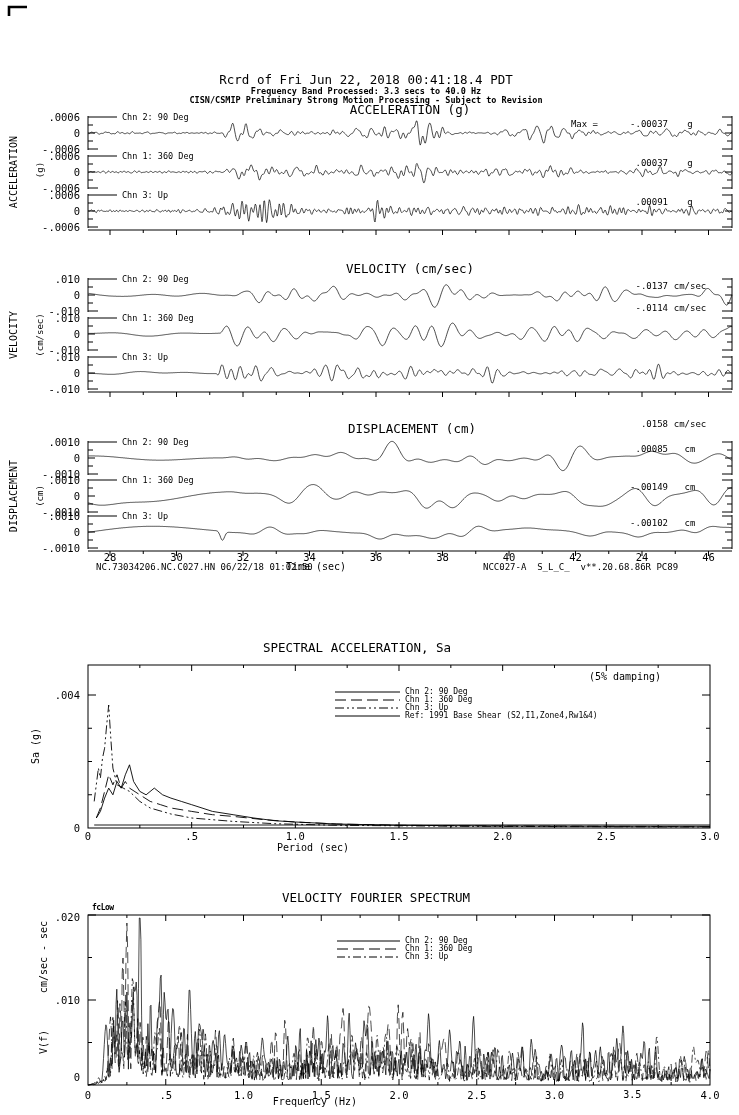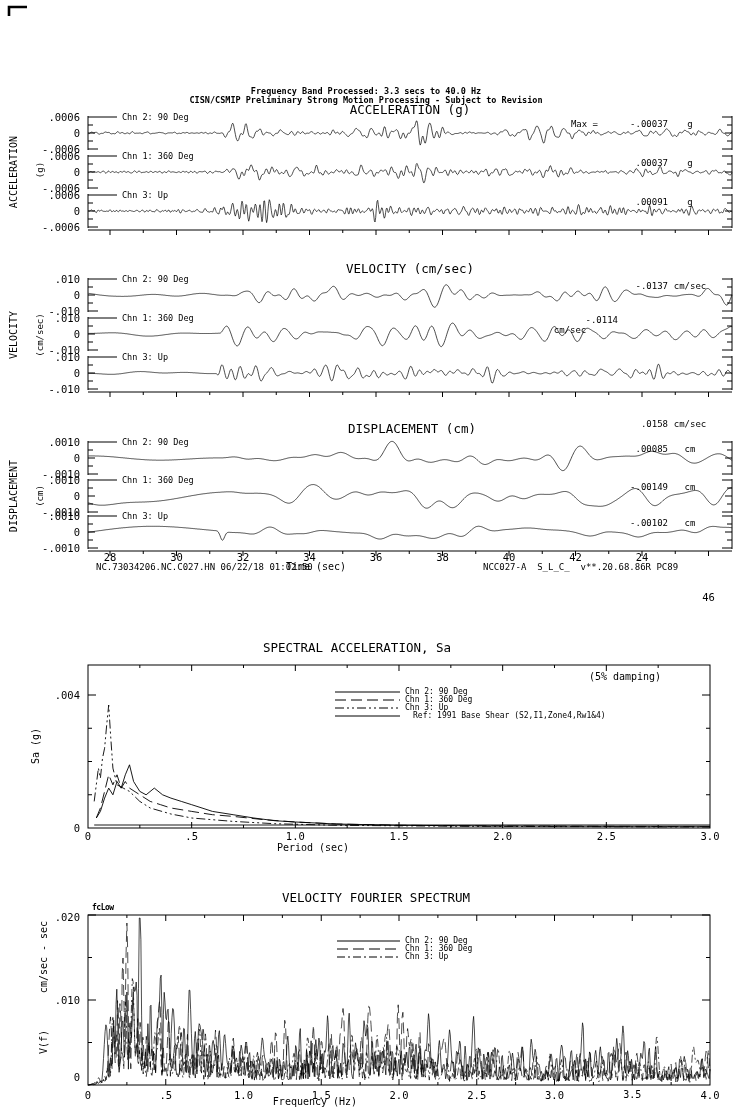--- a/index.html
+++ b/index.html
@@ -293,20 +293,21 @@
         <line x1="671.125" y1="915" x2="671.125" y2="918" stroke="#000" stroke-width="1"></line>
         <path d="M88 1085L91.1 1084.5L91.9 1084.1L92.7 1083.8L93.4 1083.9L94.2 1084.7L95.0 1083.6L95.8 1082.7L96.6 1081.9L97.3 1082.3L98.1 1083.2L98.9 1083.2L99.7 1082.0L100.4 1080.9L101.2 1082.2L102.0 1079.4L102.8 1070.2L103.5 1058.5L104.3 1044.3L105.1 1031.6L105.9 1024.8L106.7 1027.8L107.4 1040.3L108.2 1058.5L109.0 1077.3L109.8 1064.9L110.5 1057.6L111.3 1065.8L112.1 1062.2L112.9 1031.7L113.7 1020.2L114.4 1044.6L115.2 1054.2L116.0 1004.5L116.8 989.2L117.5 1012.7L118.3 1050.7L119.1 1072.3L119.9 1064.6L120.7 1058.5L121.4 1041.1L122.2 1021.9L123.0 1020.9L123.8 1040.5L124.5 1057.0L125.3 1045.4L126.1 1011.8L126.9 992.0L127.7 1017.8L128.4 1069.2L129.2 1028.7L130.0 1022.8L130.8 1036.0L131.5 1037.4L132.3 1017.3L133.1 994.0L133.9 986.8L134.7 991.5L135.4 990.1L136.2 982.0L137.0 995.2L137.8 1057.2L138.5 988.3L139.3 918.0L140.1 918.0L140.9 939.8L141.6 1015.1L142.4 1065.4L143.2 1066.9L144.0 1066.3L144.8 1058.8L145.5 1051.9L146.3 1066.0L147.1 1047.0L147.9 1023.7L148.6 1042.0L149.4 1052.3L150.2 1006.2L151.0 1005.2L151.8 1045.7L152.5 1060.6L153.3 1051.2L154.1 1070.0L154.9 1064.1L155.6 1073.0L156.4 1043.6L157.2 1022.1L158.0 1018.3L158.8 1017.4L159.5 1001.8L160.3 978.2L161.1 975.1L161.9 1012.6L162.6 1072.1L163.4 1014.4L164.2 992.3L165.0 1002.2L165.8 1018.0L166.5 1019.7L167.3 1010.7L168.1 1009.2L168.9 1027.2L169.6 1059.9L170.4 1058.8L171.2 1033.6L172.0 1017.2L172.7 1008.5L173.5 1010.0L174.3 1024.0L175.1 1046.6L175.9 1067.8L176.6 1074.7L177.4 1073.7L178.2 1076.9L179.0 1073.8L179.7 1070.8L180.5 1068.3L181.3 1071.2L182.1 1069.5L182.9 1046.7L183.6 1028.4L184.4 1028.9L185.2 1048.7L186.0 1070.4L186.7 1072.6L187.5 1049.0L188.3 1013.8L189.1 990.1L189.9 990.4L190.6 1009.3L191.4 1033.3L192.2 1054.4L193.0 1074.5L193.7 1059.0L194.5 1038.7L195.3 1031.5L196.1 1044.9L196.9 1074.0L197.6 1051.3L198.4 1030.7L199.2 1023.7L200.0 1025.4L200.7 1029.8L201.5 1034.5L202.3 1040.4L203.1 1048.1L203.8 1057.2L204.6 1067.7L205.4 1076.8L206.2 1063.7L207.0 1054.4L207.7 1054.6L208.5 1064.4L209.3 1076.5L210.1 1076.7L210.8 1071.5L211.6 1055.4L212.4 1043.0L213.2 1040.4L214.0 1045.2L214.7 1050.9L215.5 1055.4L216.3 1063.4L217.1 1077.2L217.8 1053.7L218.6 1034.5L219.4 1030.7L220.2 1043.3L221.0 1061.4L221.7 1070.5L222.5 1064.4L223.3 1048.8L224.1 1036.1L224.8 1034.7L225.6 1043.5L226.4 1054.9L227.2 1062.4L228.0 1065.2L228.7 1067.1L229.5 1070.7L230.3 1073.8L231.1 1071.8L231.8 1063.0L232.6 1051.7L233.4 1046.2L234.2 1050.7L234.9 1061.6L235.7 1069.9L236.5 1069.7L237.3 1064.2L238.1 1062.9L238.8 1072.8L239.6 1067.6L240.4 1051.2L241.2 1045.1L241.9 1048.8L242.7 1055.5L243.5 1060.3L244.3 1065.5L245.1 1075.5L245.8 1070.1L246.6 1062.5L247.4 1069.2L248.2 1071.6L248.9 1055.0L249.7 1052.6L250.5 1063.8L251.3 1076.3L252.1 1078.4L252.8 1070.6L253.6 1063.8L254.4 1066.0L255.2 1074.0L255.9 1077.5L256.7 1071.2L257.5 1060.9L258.3 1056.2L259.0 1059.1L259.8 1061.9L260.6 1057.0L261.4 1045.8L262.2 1037.9L262.9 1040.2L263.7 1049.4L264.5 1057.1L265.3 1060.1L266.0 1063.9L266.8 1074.2L267.6 1071.5L268.4 1062.2L269.2 1063.9L269.9 1071.4L270.7 1074.6L271.5 1070.9L272.3 1068.9L273.0 1077.4L273.8 1067.3L274.6 1058.5L275.4 1067.1L276.2 1073.4L276.9 1060.5L277.7 1067.1L278.5 1073.6L279.3 1059.2L280.0 1061.0L280.8 1072.1L281.6 1077.4L282.4 1071.0L283.2 1062.0L283.9 1061.4L284.7 1068.1L285.5 1070.0L286.3 1059.1L287.0 1042.7L287.8 1036.1L288.6 1045.8L289.4 1063.3L290.1 1075.5L290.9 1079.4L291.7 1077.3L292.5 1070.3L293.3 1066.4L294.0 1076.1L294.8 1062.1L295.6 1045.6L296.4 1048.2L297.1 1063.9L297.9 1071.1L298.7 1057.0L299.5 1034.0L300.3 1028.6L301.0 1051.3L301.8 1075.6L302.6 1063.1L303.4 1078.4L304.1 1059.9L304.9 1061.4L305.7 1072.5L306.5 1050.0L307.3 1054.2L308.0 1079.0L308.8 1064.0L309.6 1076.8L310.4 1053.6L311.1 1040.8L311.9 1057.9L312.7 1072.4L313.5 1063.1L314.3 1076.5L315.0 1049.7L315.8 1039.6L316.6 1048.3L317.4 1056.3L318.1 1049.7L318.9 1038.1L319.7 1042.9L320.5 1069.6L321.2 1059.7L322.0 1053.9L322.8 1073.4L323.6 1060.6L324.4 1050.7L325.1 1052.3L325.9 1048.0L326.7 1030.8L327.5 1015.7L328.2 1022.6L329.0 1051.4L329.8 1078.9L330.6 1073.7L331.4 1067.5L332.1 1048.7L332.9 1045.5L333.7 1054.5L334.5 1059.9L335.2 1054.9L336.0 1050.2L336.8 1058.9L337.6 1078.3L338.4 1067.4L339.1 1072.8L339.9 1069.8L340.7 1063.1L341.5 1076.7L342.2 1058.2L343.0 1043.4L343.8 1045.4L344.6 1055.3L345.4 1062.3L346.1 1068.0L346.9 1074.9L347.7 1046.8L348.5 1019.9L349.2 1013.2L350.0 1030.6L350.8 1056.7L351.6 1073.3L352.3 1076.8L353.1 1078.9L353.9 1067.9L354.7 1051.6L355.5 1042.8L356.2 1046.9L357.0 1056.2L357.8 1060.8L358.6 1062.2L359.3 1070.5L360.1 1067.9L360.9 1053.3L361.7 1059.7L362.5 1067.2L363.2 1034.8L364.0 1020.7L364.8 1026.9L365.6 1036.1L366.3 1033.5L367.1 1024.6L367.9 1027.8L368.7 1050.3L369.5 1075.3L370.2 1074.4L371.0 1061.6L371.8 1041.2L372.6 1043.1L373.3 1069.1L374.1 1057.7L374.9 1051.7L375.7 1069.0L376.5 1063.0L377.2 1054.8L378.0 1063.2L378.8 1076.4L379.6 1065.7L380.3 1060.0L381.1 1055.8L381.9 1052.1L382.7 1051.1L383.4 1053.6L384.2 1058.7L385.0 1066.2L385.8 1074.9L386.6 1056.9L387.3 1041.8L388.1 1041.1L388.9 1056.8L389.7 1075.4L390.4 1074.5L391.2 1066.4L392.0 1051.4L392.8 1053.7L393.6 1074.4L394.3 1059.5L395.1 1057.3L395.9 1071.7L396.7 1071.1L397.4 1076.1L398.2 1063.8L399.0 1059.3L399.8 1074.3L400.6 1058.8L401.3 1050.6L402.1 1062.2L402.9 1074.3L403.7 1063.7L404.4 1062.7L405.2 1061.6L406.0 1055.2L406.8 1052.2L407.6 1064.0L408.3 1067.9L409.1 1048.0L409.9 1046.7L410.7 1059.6L411.4 1068.9L412.2 1064.5L413.0 1055.8L413.8 1060.9L414.5 1073.5L415.3 1049.7L416.1 1044.2L416.9 1057.8L417.7 1071.7L418.4 1068.8L419.2 1053.3L420.0 1045.7L420.8 1059.4L421.5 1073.8L422.3 1060.1L423.1 1069.5L423.9 1067.1L424.7 1051.6L425.4 1049.7L426.2 1051.0L427.0 1042.1L427.8 1024.6L428.5 1013.7L429.3 1021.1L430.1 1041.7L430.9 1059.0L431.7 1063.1L432.4 1059.1L433.2 1059.5L434.0 1069.8L434.8 1077.4L435.5 1071.4L436.3 1072.0L437.1 1070.1L437.9 1059.4L438.7 1045.6L439.4 1040.5L440.2 1049.1L441.0 1063.8L441.8 1072.4L442.5 1070.5L443.3 1064.8L444.1 1064.3L444.9 1070.5L445.6 1078.8L446.4 1075.0L447.2 1066.8L448.0 1053.5L448.8 1038.1L449.5 1029.8L450.3 1034.9L451.1 1049.1L451.9 1060.6L452.6 1063.2L453.4 1062.0L454.2 1067.6L455.0 1077.7L455.8 1060.1L456.5 1051.4L457.3 1052.4L458.1 1054.1L458.9 1048.8L459.6 1041.1L460.4 1043.5L461.2 1061.9L462.0 1076.0L462.8 1065.7L463.5 1078.0L464.3 1059.4L465.1 1046.1L465.9 1055.4L466.6 1078.8L467.4 1064.7L468.2 1064.8L469.0 1077.0L469.8 1072.2L470.5 1066.1L471.3 1058.2L472.1 1041.9L472.9 1023.0L473.6 1016.4L474.4 1030.0L475.2 1054.6L476.0 1071.3L476.7 1069.5L477.5 1056.6L478.3 1047.8L479.1 1050.2L479.9 1058.4L480.6 1064.6L481.4 1069.5L482.2 1079.4L483.0 1065.4L483.7 1054.0L484.5 1057.7L485.3 1074.2L486.1 1073.1L486.9 1077.1L487.6 1065.7L488.4 1052.2L489.2 1058.8L490.0 1079.1L490.7 1057.6L491.5 1052.1L492.3 1059.2L493.1 1063.8L493.9 1057.6L494.6 1047.6L495.4 1048.1L496.2 1062.8L497.0 1080.0L497.7 1076.7L498.5 1076.2L499.3 1067.1L500.1 1071.4L500.9 1073.3L501.6 1057.4L502.4 1055.5L503.2 1066.7L504.0 1079.7L504.7 1076.8L505.5 1079.1L506.3 1078.7L507.1 1075.8L507.8 1072.2L508.6 1067.0L509.4 1064.9L510.2 1072.0L511.0 1074.1L511.7 1058.6L512.5 1053.0L513.3 1058.7L514.1 1068.3L514.8 1075.0L515.6 1079.3L516.4 1076.0L517.2 1066.0L518.0 1058.9L518.7 1060.5L519.5 1067.9L520.3 1071.0L521.1 1063.7L521.8 1051.4L522.6 1046.9L523.4 1056.8L524.2 1075.2L525.0 1073.2L525.7 1069.7L526.5 1072.6L527.3 1074.6L528.1 1075.6L528.8 1080.4L529.6 1065.1L530.4 1047.5L531.2 1039.2L532.0 1044.5L532.7 1055.5L533.5 1060.3L534.3 1055.4L535.1 1049.3L535.8 1052.3L536.6 1065.2L537.4 1079.3L538.2 1076.7L538.9 1076.9L539.7 1077.5L540.5 1074.4L541.3 1071.3L542.1 1074.0L542.8 1080.5L543.6 1073.7L544.4 1075.2L545.2 1078.9L545.9 1070.7L546.7 1070.0L547.5 1077.0L548.3 1075.9L549.1 1066.6L549.8 1059.2L550.6 1054.3L551.4 1054.2L552.2 1061.1L552.9 1072.1L553.7 1079.8L554.5 1078.1L555.3 1068.3L556.1 1059.1L556.8 1058.4L557.6 1067.6L558.4 1081.4L559.2 1068.8L559.9 1058.4L560.7 1050.0L561.5 1045.0L562.3 1047.2L563.1 1057.9L563.8 1072.6L564.6 1079.1L565.4 1076.6L566.2 1080.3L566.9 1078.0L567.7 1077.7L568.5 1080.4L569.3 1072.2L570.0 1061.6L570.8 1052.2L571.6 1050.6L572.4 1061.8L573.2 1079.8L573.9 1062.4L574.7 1060.4L575.5 1073.7L576.3 1072.9L577.0 1069.8L577.8 1080.7L578.6 1067.1L579.4 1060.3L580.2 1058.8L580.9 1052.2L581.7 1036.4L582.5 1022.8L583.3 1027.6L584.0 1054.1L584.8 1075.4L585.6 1058.9L586.4 1063.8L587.2 1075.8L587.9 1076.9L588.7 1064.5L589.5 1052.2L590.3 1053.9L591.0 1069.1L591.8 1076.3L592.6 1069.3L593.4 1067.8L594.2 1063.3L594.9 1054.6L595.7 1050.4L596.5 1057.1L597.3 1069.2L598.0 1073.9L598.8 1065.2L599.6 1051.7L600.4 1046.8L601.1 1053.8L601.9 1062.7L602.7 1063.9L603.5 1059.8L604.3 1061.7L605.0 1074.3L605.8 1072.8L606.6 1073.6L607.4 1070.3L608.1 1053.4L608.9 1052.4L609.7 1066.9L610.5 1080.0L611.3 1078.1L612.0 1064.2L612.8 1054.6L613.6 1057.8L614.4 1065.6L615.1 1063.5L615.9 1049.6L616.7 1038.4L617.5 1045.1L618.3 1067.2L619.0 1071.4L619.8 1061.9L620.6 1059.5L621.4 1051.8L622.1 1036.4L622.9 1025.9L623.7 1033.3L624.5 1055.0L625.3 1073.0L626.0 1073.1L626.8 1060.0L627.6 1050.7L628.4 1055.5L629.1 1067.3L629.9 1071.9L630.7 1065.6L631.5 1059.3L632.2 1064.5L633.0 1078.6L633.8 1074.0L634.6 1080.0L635.4 1068.1L636.1 1063.5L636.9 1073.7L637.7 1073.7L638.5 1071.8L639.2 1076.4L640.0 1059.7L640.8 1053.2L641.6 1056.7L642.4 1058.5L643.1 1051.2L643.9 1041.5L644.7 1043.3L645.5 1060.1L646.2 1078.8L647.0 1079.7L647.8 1068.7L648.6 1051.4L649.4 1048.2L650.1 1061.9L650.9 1079.6L651.7 1075.0L652.5 1077.7L653.2 1079.0L654.0 1069.9L654.8 1054.5L655.6 1046.5L656.4 1054.2L657.1 1071.7L657.9 1076.9L658.7 1074.4L659.5 1079.7L660.2 1079.4L661.0 1080.8L661.8 1076.0L662.6 1075.3L663.3 1080.0L664.1 1076.6L664.9 1073.6L665.7 1074.6L666.5 1077.1L667.2 1079.6L668.0 1080.3L668.8 1076.7L669.6 1074.5L670.3 1076.4L671.1 1080.8L671.9 1074.7L672.7 1072.3L673.5 1073.0L674.2 1073.1L675.0 1070.4L675.8 1067.4L676.6 1069.6L677.3 1078.8L678.1 1073.3L678.9 1068.8L679.7 1074.2L680.5 1077.5L681.2 1068.7L682.0 1067.7L682.8 1072.6L683.6 1077.7L684.3 1079.4L685.1 1079.1L685.9 1080.4L686.7 1079.0L687.5 1075.8L688.2 1076.6L689.0 1081.3L689.8 1076.4L690.6 1074.2L691.3 1075.3L692.1 1077.5L692.9 1078.5L693.7 1077.7L694.4 1076.1L695.2 1074.3L696.0 1072.7L696.8 1071.8L697.6 1072.5L698.3 1074.8L699.1 1076.5L699.9 1074.3L700.7 1067.6L701.4 1060.4L702.2 1058.6L703.0 1065.4L703.8 1077.7L704.6 1073.8L705.3 1069.1L706.1 1070.1L706.9 1072.6L707.7 1074.4L708.4 1077.1L709.2 1078.7L710.0 1069.1" fill="none" stroke="#000" stroke-width="0.7"></path>
         <path d="M88 1085L91.1 1084.5L91.9 1084.0L92.7 1084.1L93.4 1084.7L94.2 1084.2L95.0 1084.4L95.8 1084.3L96.6 1083.0L97.3 1082.8L98.1 1084.0L98.9 1082.6L99.7 1082.6L100.4 1083.4L101.2 1082.8L102.0 1081.9L102.8 1080.2L103.5 1080.1L104.3 1080.9L105.1 1081.1L105.9 1079.8L106.7 1076.2L107.4 1068.3L108.2 1055.8L109.0 1040.0L109.8 1024.1L110.5 1016.9L111.3 1030.8L112.1 1069.0L112.9 1040.8L113.7 1026.2L114.4 1050.0L115.2 1062.9L116.0 1059.5L116.8 1045.3L117.5 1000.6L118.3 1009.1L119.1 1066.0L119.9 1003.6L120.7 1014.1L121.4 1050.8L122.2 973.5L123.0 958.0L123.8 996.3L124.5 1027.4L125.3 1006.6L126.1 952.5L126.9 923.0L127.7 951.2L128.4 1022.5L129.2 1058.4L130.0 1041.7L130.8 1068.8L131.5 1031.9L132.3 1002.1L133.1 996.2L133.9 1012.5L134.7 1039.4L135.4 1057.9L136.2 1051.6L137.0 1028.8L137.8 1018.6L138.5 1043.3L139.3 1053.9L140.1 1022.4L140.9 1034.2L141.6 1070.4L142.4 1037.6L143.2 1037.4L144.0 1058.3L144.8 1068.3L145.5 1054.2L146.3 1036.3L147.1 1043.2L147.9 1073.1L148.6 1042.8L149.4 1041.7L150.2 1066.9L151.0 1056.9L151.8 1048.9L152.5 1053.8L153.3 1056.6L154.1 1053.4L154.9 1055.4L155.6 1071.6L156.4 1054.2L157.2 1032.4L158.0 1018.4L158.8 1008.2L159.5 1001.5L160.3 1008.1L161.1 1035.9L161.9 1075.4L162.6 1049.0L163.4 1047.9L164.2 1065.5L165.0 1071.5L165.8 1066.7L166.5 1062.0L167.3 1045.6L168.1 1024.1L168.9 1019.0L169.6 1041.5L170.4 1076.3L171.2 1058.7L172.0 1068.0L172.7 1063.9L173.5 1053.4L174.3 1063.7L175.1 1070.5L175.9 1054.2L176.6 1044.3L177.4 1037.3L178.2 1035.9L179.0 1049.6L179.7 1075.5L180.5 1044.4L181.3 1032.5L182.1 1043.6L182.9 1060.6L183.6 1065.4L184.4 1059.4L185.2 1060.9L186.0 1074.3L186.7 1045.9L187.5 1034.3L188.3 1050.2L189.1 1077.2L189.9 1059.0L190.6 1060.1L191.4 1068.8L192.2 1069.2L193.0 1059.8L193.7 1052.5L194.5 1058.9L195.3 1078.0L196.1 1057.5L196.9 1042.6L197.6 1038.2L198.4 1044.3L199.2 1057.7L200.0 1070.2L200.7 1071.3L201.5 1057.0L202.3 1036.6L203.1 1026.7L203.8 1034.6L204.6 1050.7L205.4 1058.8L206.2 1055.4L207.0 1054.7L207.7 1070.5L208.5 1060.0L209.3 1042.8L210.1 1051.0L210.8 1076.0L211.6 1063.1L212.4 1062.2L213.2 1068.2L214.0 1062.4L214.7 1043.3L215.5 1030.1L216.3 1041.1L217.1 1072.0L217.8 1059.4L218.6 1055.1L219.4 1069.3L220.2 1075.5L221.0 1074.4L221.7 1078.2L222.5 1077.7L223.3 1073.3L224.1 1066.5L224.8 1069.7L225.6 1077.9L226.4 1068.5L227.2 1067.3L228.0 1072.1L228.7 1076.7L229.5 1077.3L230.3 1073.4L231.1 1064.6L231.8 1051.9L232.6 1040.3L233.4 1038.1L234.2 1048.6L234.9 1064.2L235.7 1072.3L236.5 1069.3L237.3 1065.4L238.1 1073.4L238.8 1066.7L239.6 1051.5L240.4 1055.2L241.2 1075.8L241.9 1063.5L242.7 1056.6L243.5 1059.8L244.3 1059.7L245.1 1050.1L245.8 1039.9L246.6 1042.0L247.4 1058.0L248.2 1075.8L248.9 1077.6L249.7 1076.8L250.5 1067.3L251.3 1061.7L252.1 1061.3L252.8 1064.1L253.6 1070.3L254.4 1080.1L255.2 1071.0L255.9 1070.5L256.7 1080.1L257.5 1070.1L258.3 1071.6L259.0 1074.8L259.8 1061.9L260.6 1065.4L261.4 1076.0L262.2 1057.4L262.9 1055.4L263.7 1069.1L264.5 1078.4L265.3 1078.0L266.0 1073.1L266.8 1065.9L267.6 1068.9L268.4 1076.1L269.2 1076.0L269.9 1064.3L270.7 1048.5L271.5 1039.8L272.3 1044.9L273.0 1062.9L273.8 1073.0L274.6 1048.2L275.4 1032.8L276.2 1034.1L276.9 1050.2L277.7 1069.5L278.5 1078.6L279.3 1074.9L280.0 1068.6L280.8 1071.0L281.6 1080.3L282.4 1078.6L283.2 1066.7L283.9 1039.4L284.7 1020.3L285.5 1023.6L286.3 1045.1L287.0 1067.6L287.8 1078.6L288.6 1080.0L289.4 1079.1L290.1 1072.8L290.9 1066.9L291.7 1068.6L292.5 1078.6L293.3 1069.7L294.0 1062.0L294.8 1061.5L295.6 1068.0L296.4 1079.6L297.1 1068.4L297.9 1062.4L298.7 1067.5L299.5 1079.6L300.3 1073.2L301.0 1078.2L301.8 1070.2L302.6 1066.9L303.4 1078.5L304.1 1065.6L304.9 1063.9L305.7 1078.4L306.5 1057.8L307.3 1055.4L308.0 1075.3L308.8 1059.9L309.6 1051.2L310.4 1058.9L311.1 1065.2L311.9 1054.9L312.7 1034.3L313.5 1025.3L314.3 1042.3L315.0 1076.9L315.8 1053.5L316.6 1047.1L317.4 1059.9L318.1 1075.3L318.9 1078.9L319.7 1068.6L320.5 1052.6L321.2 1041.4L322.0 1042.2L322.8 1054.6L323.6 1072.4L324.4 1072.6L325.1 1067.8L325.9 1069.6L326.7 1071.0L327.5 1069.2L328.2 1070.6L329.0 1076.0L329.8 1053.1L330.6 1034.2L331.4 1034.1L332.1 1053.5L332.9 1077.9L333.7 1066.9L334.5 1062.6L335.2 1058.9L336.0 1050.2L336.8 1043.8L337.6 1052.0L338.4 1076.9L339.1 1054.1L339.9 1036.3L340.7 1030.8L341.5 1026.9L342.2 1017.0L343.0 1008.5L343.8 1015.7L344.6 1041.8L345.4 1071.8L346.1 1073.6L346.9 1077.9L347.7 1062.2L348.5 1057.4L349.2 1069.8L350.0 1069.0L350.8 1054.1L351.6 1050.3L352.3 1054.1L353.1 1059.1L353.9 1061.6L354.7 1060.4L355.5 1056.1L356.2 1051.1L357.0 1050.1L357.8 1055.5L358.6 1062.9L359.3 1063.7L360.1 1054.0L360.9 1040.8L361.7 1036.7L362.5 1047.0L363.2 1063.7L364.0 1074.6L364.8 1076.7L365.6 1078.2L366.3 1064.4L367.1 1040.4L367.9 1017.5L368.7 1006.3L369.5 1007.1L370.2 1014.2L371.0 1024.3L371.8 1038.4L372.6 1055.2L373.3 1067.1L374.1 1067.7L374.9 1060.6L375.7 1058.6L376.5 1069.4L377.2 1071.6L378.0 1067.4L378.8 1075.1L379.6 1054.7L380.3 1048.7L381.1 1065.2L381.9 1064.4L382.7 1046.9L383.4 1047.8L384.2 1058.8L385.0 1065.1L385.8 1059.3L386.6 1045.2L387.3 1031.4L388.1 1024.2L388.9 1026.6L389.7 1038.4L390.4 1055.6L391.2 1070.7L392.0 1077.6L392.8 1077.4L393.6 1074.6L394.3 1066.0L395.1 1060.6L395.9 1072.7L396.7 1050.9L397.4 1016.7L398.2 1004.8L399.0 1022.1L399.8 1049.3L400.6 1058.1L401.3 1040.9L402.1 1017.2L402.9 1012.3L403.7 1031.8L404.4 1057.4L405.2 1066.6L406.0 1054.7L406.8 1036.3L407.6 1028.6L408.3 1034.7L409.1 1044.1L409.9 1045.9L410.7 1040.5L411.4 1038.1L412.2 1048.1L413.0 1069.9L413.8 1065.2L414.5 1054.9L415.3 1062.2L416.1 1078.2L416.9 1066.6L417.7 1074.4L418.4 1059.0L419.2 1035.2L420.0 1032.3L420.8 1052.9L421.5 1078.7L422.3 1067.5L423.1 1077.1L423.9 1066.7L424.7 1066.1L425.4 1077.2L426.2 1063.8L427.0 1070.2L427.8 1064.5L428.5 1043.7L429.3 1045.5L430.1 1068.3L430.9 1066.3L431.7 1057.7L432.4 1064.4L433.2 1072.7L434.0 1072.1L434.8 1065.0L435.5 1061.9L436.3 1069.4L437.1 1076.0L437.9 1062.3L438.7 1054.6L439.4 1052.3L440.2 1052.0L441.0 1051.3L441.8 1049.1L442.5 1045.3L443.3 1040.8L444.1 1038.1L444.9 1040.1L445.6 1047.8L446.4 1059.0L447.2 1070.4L448.0 1078.8L448.8 1079.3L449.5 1080.3L450.3 1073.2L451.1 1064.2L451.9 1058.5L452.6 1060.0L453.4 1068.3L454.2 1078.4L455.0 1076.1L455.8 1070.9L456.5 1064.7L457.3 1056.4L458.1 1050.3L458.9 1052.1L459.6 1062.1L460.4 1073.6L461.2 1079.2L462.0 1078.0L462.8 1076.0L463.5 1079.1L464.3 1076.0L465.1 1071.5L465.9 1074.1L466.6 1080.3L467.4 1080.1L468.2 1074.7L469.0 1062.6L469.8 1054.0L470.5 1054.3L471.3 1062.7L472.1 1074.8L472.9 1075.0L473.6 1065.0L474.4 1058.7L475.2 1058.3L476.0 1065.0L476.7 1077.1L477.5 1070.6L478.3 1058.9L479.1 1051.2L479.9 1048.9L480.6 1052.8L481.4 1062.1L482.2 1073.6L483.0 1078.9L483.7 1073.4L484.5 1069.5L485.3 1064.5L486.1 1058.8L486.9 1056.9L487.6 1062.5L488.4 1074.2L489.2 1076.1L490.0 1069.6L490.7 1069.5L491.5 1073.2L492.3 1077.9L493.1 1079.6L493.9 1074.7L494.6 1071.5L495.4 1072.3L496.2 1077.1L497.0 1079.8L497.7 1077.6L498.5 1080.1L499.3 1078.1L500.1 1075.8L500.9 1077.6L501.6 1079.8L502.4 1073.3L503.2 1067.6L504.0 1064.5L504.7 1065.1L505.5 1069.0L506.3 1074.0L507.1 1078.1L507.8 1081.1L508.6 1078.2L509.4 1073.7L510.2 1071.2L511.0 1074.1L511.7 1080.6L512.5 1072.8L513.3 1071.9L514.1 1077.9L514.8 1079.3L515.6 1080.9L516.4 1069.3L517.2 1056.8L518.0 1052.2L518.7 1056.7L519.5 1062.6L520.3 1061.9L521.1 1053.9L521.8 1046.3L522.6 1047.1L523.4 1058.0L524.2 1073.0L525.0 1079.1L525.7 1075.5L526.5 1077.6L527.3 1080.1L528.1 1079.3L528.8 1074.9L529.6 1069.7L530.4 1067.6L531.2 1070.3L532.0 1076.0L532.7 1080.1L533.5 1079.4L534.3 1074.5L535.1 1069.1L535.8 1066.1L536.6 1065.5L537.4 1065.2L538.2 1064.1L538.9 1064.0L539.7 1067.5L540.5 1074.7L541.3 1081.2L542.1 1076.2L542.8 1075.7L543.6 1078.9L544.4 1079.1L545.2 1072.1L545.9 1066.6L546.7 1066.3L547.5 1073.1L548.3 1080.3L549.1 1073.6L549.8 1076.0L550.6 1078.0L551.4 1068.3L552.2 1064.8L552.9 1067.2L553.7 1069.7L554.5 1068.7L555.3 1066.3L556.1 1067.8L556.8 1074.8L557.6 1081.0L558.4 1078.2L559.2 1081.5L559.9 1075.1L560.7 1071.8L561.5 1072.2L562.3 1071.7L563.1 1066.8L563.8 1058.9L564.6 1054.3L565.4 1057.8L566.2 1068.2L566.9 1079.0L567.7 1079.9L568.5 1079.1L569.3 1069.5L570.0 1061.8L570.8 1060.8L571.6 1066.2L572.4 1073.0L573.2 1076.5L573.9 1077.5L574.7 1081.3L575.5 1071.0L576.3 1057.8L577.0 1052.9L577.8 1064.0L578.6 1076.3L579.4 1057.1L580.2 1053.6L580.9 1064.2L581.7 1075.7L582.5 1076.2L583.3 1066.8L584.0 1059.8L584.8 1065.4L585.6 1080.6L586.4 1069.8L587.2 1071.7L587.9 1076.3L588.7 1060.1L589.5 1051.9L590.3 1053.9L591.0 1062.0L591.8 1070.7L592.6 1076.7L593.4 1079.6L594.2 1080.0L594.9 1079.2L595.7 1078.7L596.5 1078.7L597.3 1077.6L598.0 1074.7L598.8 1072.2L599.6 1075.0L600.4 1077.0L601.1 1064.0L601.9 1056.2L602.7 1057.9L603.5 1066.0L604.3 1072.9L605.0 1075.0L605.8 1075.3L606.6 1078.2L607.4 1078.8L608.1 1078.1L608.9 1076.0L609.7 1063.7L610.5 1054.8L611.3 1053.4L612.0 1056.0L612.8 1056.2L613.6 1052.4L614.4 1049.4L615.1 1051.9L615.9 1058.8L616.7 1063.3L617.5 1060.6L618.3 1052.3L619.0 1044.7L619.8 1043.4L620.6 1049.9L621.4 1061.7L622.1 1073.8L622.9 1080.6L623.7 1078.1L624.5 1067.5L625.3 1055.9L626.0 1052.1L626.8 1058.7L627.6 1068.8L628.4 1073.1L629.1 1068.4L629.9 1061.7L630.7 1062.0L631.5 1071.1L632.2 1080.3L633.0 1074.8L633.8 1074.2L634.6 1072.1L635.4 1064.7L636.1 1055.8L636.9 1053.3L637.7 1059.9L638.5 1071.0L639.2 1079.8L640.0 1078.7L640.8 1077.5L641.6 1078.1L642.4 1080.6L643.1 1072.5L643.9 1065.0L644.7 1064.9L645.5 1073.8L646.2 1078.8L647.0 1076.6L647.8 1078.7L648.6 1068.9L649.4 1068.0L650.1 1078.2L650.9 1071.8L651.7 1065.5L652.5 1068.8L653.2 1075.5L654.0 1078.0L654.8 1074.2L655.6 1068.6L656.4 1067.3L657.1 1072.6L657.9 1081.5L658.7 1073.4L659.5 1071.0L660.2 1074.6L661.0 1080.1L661.8 1081.6L662.6 1076.5L663.3 1069.5L664.1 1068.7L664.9 1077.5L665.7 1074.4L666.5 1070.8L667.2 1080.0L668.0 1070.4L668.8 1066.7L669.6 1077.7L670.3 1070.2L671.1 1064.1L671.9 1072.4L672.7 1079.2L673.5 1077.1L674.2 1076.2L675.0 1064.0L675.8 1062.6L676.6 1072.2L677.3 1081.6L678.1 1080.0L678.9 1068.4L679.7 1057.2L680.5 1055.1L681.2 1061.1L682.0 1066.7L682.8 1065.6L683.6 1059.8L684.3 1056.4L685.1 1060.9L685.9 1072.8L686.7 1077.5L687.5 1069.2L688.2 1070.7L689.0 1080.7L689.8 1071.1L690.6 1065.4L691.3 1069.5L692.1 1078.6L692.9 1079.9L693.7 1080.9L694.4 1074.9L695.2 1074.8L696.0 1080.6L696.8 1071.7L697.6 1071.7L698.3 1081.0L699.1 1074.2L699.9 1077.1L700.7 1073.1L701.4 1060.8L702.2 1059.2L703.0 1066.2L703.8 1071.2L704.6 1067.1L705.3 1057.3L706.1 1051.3L706.9 1054.1L707.7 1062.1L708.4 1067.8L709.2 1067.8L710.0 1063.8" fill="none" stroke="#000" stroke-width="0.7" stroke-dasharray="11 5"></path>
         <path d="M88 1085L91.1 1084.3L91.9 1084.4L92.7 1084.3L93.4 1083.7L94.2 1082.9L95.0 1082.4L95.8 1083.1L96.6 1084.1L97.3 1080.7L98.1 1078.0L98.9 1077.8L99.7 1079.7L100.4 1081.7L101.2 1082.3L102.0 1082.1L102.8 1083.3L103.5 1080.1L104.3 1076.3L105.1 1077.2L105.9 1079.9L106.7 1070.1L107.4 1067.9L108.2 1077.7L109.0 1068.3L109.8 1062.0L110.5 1076.2L111.3 1051.7L112.1 1025.0L112.9 1017.4L113.7 1027.5L114.4 1040.8L115.2 1044.3L116.0 1038.3L116.8 1034.8L117.5 1044.2L118.3 1064.2L119.1 1069.9L119.9 1060.7L120.7 1058.5L121.4 1055.4L122.2 1051.0L123.0 1056.6L123.8 1069.0L124.5 1030.0L125.3 1001.9L126.1 1007.2L126.9 1045.1L127.7 1060.4L128.4 1038.8L129.2 1042.1L130.0 1048.2L130.8 1034.9L131.5 1003.7L132.3 978.6L133.1 981.5L133.9 1010.3L134.7 1041.4L135.4 1053.4L136.2 1047.9L137.0 1045.2L137.8 1060.6L138.5 1065.1L139.3 1049.8L140.1 1059.7L140.9 1066.9L141.6 1048.6L142.4 1053.2L143.2 1074.0L144.0 1062.4L144.8 1062.2L145.5 1072.5L146.3 1076.5L147.1 1068.7L147.9 1053.6L148.6 1045.8L149.4 1051.0L150.2 1062.9L151.0 1072.0L151.8 1076.8L152.5 1071.4L153.3 1057.7L154.1 1041.4L154.9 1032.6L155.6 1036.4L156.4 1045.9L157.2 1049.2L158.0 1041.3L158.8 1030.1L159.5 1028.4L160.3 1042.0L161.1 1063.9L161.9 1074.8L162.6 1069.0L163.4 1070.9L164.2 1072.2L165.0 1069.5L165.8 1066.5L166.5 1069.5L167.3 1077.4L168.1 1066.2L168.9 1059.7L169.6 1059.5L170.4 1063.0L171.2 1067.6L172.0 1073.9L172.7 1073.1L173.5 1059.7L174.3 1047.8L175.1 1042.9L175.9 1045.2L176.6 1049.1L177.4 1047.4L178.2 1038.4L179.0 1027.9L179.7 1025.4L180.5 1035.7L181.3 1055.0L182.1 1073.1L182.9 1077.6L183.6 1075.7L184.4 1064.3L185.2 1055.4L186.0 1054.3L186.7 1059.6L187.5 1066.1L188.3 1070.6L189.1 1074.2L189.9 1078.1L190.6 1068.1L191.4 1058.0L192.2 1054.5L193.0 1061.3L193.7 1076.1L194.5 1066.7L195.3 1057.1L196.1 1058.4L196.9 1071.3L197.6 1066.5L198.4 1043.7L199.2 1029.2L200.0 1032.2L200.7 1054.6L201.5 1073.1L202.3 1051.2L203.1 1053.7L203.8 1079.3L204.6 1049.0L205.4 1033.9L206.2 1042.9L207.0 1064.8L207.7 1079.7L208.5 1076.7L209.3 1061.6L210.1 1051.0L210.8 1055.6L211.6 1071.7L212.4 1073.1L213.2 1067.3L214.0 1067.5L214.7 1064.4L215.5 1054.7L216.3 1045.3L217.1 1046.3L217.8 1060.0L218.6 1077.5L219.4 1073.7L220.2 1077.8L221.0 1071.4L221.7 1063.6L222.5 1064.3L223.3 1070.4L224.1 1075.9L224.8 1078.0L225.6 1078.0L226.4 1077.4L227.2 1075.1L228.0 1069.1L228.7 1061.2L229.5 1058.1L230.3 1066.1L231.1 1076.1L231.8 1056.1L232.6 1046.2L233.4 1051.9L234.2 1069.5L234.9 1072.2L235.7 1059.9L236.5 1057.9L237.3 1063.3L238.1 1070.9L238.8 1075.9L239.6 1075.4L240.4 1069.8L241.2 1062.2L241.9 1058.2L242.7 1062.4L243.5 1075.8L244.3 1067.3L245.1 1050.8L245.8 1042.0L246.6 1043.1L247.4 1052.7L248.2 1067.6L248.9 1078.0L249.7 1065.4L250.5 1061.2L251.3 1067.8L252.1 1079.3L252.8 1063.6L253.6 1055.6L254.4 1060.0L255.2 1074.7L255.9 1069.6L256.7 1056.3L257.5 1052.3L258.3 1057.8L259.0 1069.7L259.8 1079.8L260.6 1070.8L261.4 1068.9L262.2 1073.6L262.9 1080.3L263.7 1079.1L264.5 1079.3L265.3 1070.8L266.0 1063.7L266.8 1062.5L267.6 1067.1L268.4 1072.2L269.2 1072.9L269.9 1068.1L270.7 1061.7L271.5 1059.2L272.3 1063.3L273.0 1071.6L273.8 1079.1L274.6 1081.0L275.4 1077.6L276.2 1071.1L276.9 1067.1L277.7 1069.7L278.5 1078.7L279.3 1072.2L280.0 1064.9L280.8 1065.3L281.6 1072.1L282.4 1079.6L283.2 1079.6L283.9 1078.7L284.7 1073.0L285.5 1070.8L286.3 1075.4L287.0 1076.9L287.8 1067.6L288.6 1062.6L289.4 1062.9L290.1 1065.8L290.9 1067.9L291.7 1066.6L292.5 1061.8L293.3 1056.0L294.0 1053.3L294.8 1056.3L295.6 1063.7L296.4 1070.0L297.1 1069.1L297.9 1060.2L298.7 1050.1L299.5 1049.0L300.3 1061.5L301.0 1080.4L301.8 1065.8L302.6 1066.0L303.4 1078.3L304.1 1072.8L304.9 1074.9L305.7 1071.2L306.5 1050.6L307.3 1038.1L308.0 1038.2L308.8 1045.2L309.6 1050.9L310.4 1052.8L311.1 1054.5L311.9 1059.8L312.7 1066.6L313.5 1068.6L314.3 1062.7L315.0 1054.4L315.8 1053.2L316.6 1063.4L317.4 1078.7L318.1 1074.9L318.9 1080.8L319.7 1066.0L320.5 1055.2L321.2 1058.0L322.0 1072.9L322.8 1072.6L323.6 1065.4L324.4 1068.8L325.1 1077.8L325.9 1075.0L326.7 1067.8L327.5 1060.1L328.2 1051.0L329.0 1043.6L329.8 1043.3L330.6 1053.1L331.4 1069.6L332.1 1077.3L332.9 1071.5L333.7 1077.9L334.5 1070.3L335.2 1057.5L336.0 1053.4L336.8 1059.6L337.6 1070.5L338.4 1078.6L339.1 1079.3L339.9 1074.4L340.7 1070.5L341.5 1073.4L342.2 1079.2L343.0 1068.5L343.8 1062.6L344.6 1062.7L345.4 1065.3L346.1 1066.4L346.9 1064.9L347.7 1062.8L348.5 1061.5L349.2 1059.3L350.0 1053.2L350.8 1043.5L351.6 1035.3L352.3 1035.9L353.1 1048.5L353.9 1069.6L354.7 1070.3L355.5 1055.2L356.2 1048.6L357.0 1048.7L357.8 1053.9L358.6 1063.7L359.3 1077.5L360.1 1070.0L360.9 1063.0L361.7 1066.5L362.5 1078.1L363.2 1071.9L364.0 1070.5L364.8 1079.8L365.6 1063.7L366.3 1052.7L367.1 1053.9L367.9 1065.4L368.7 1078.2L369.5 1078.1L370.2 1075.7L371.0 1063.7L371.8 1056.3L372.6 1059.1L373.3 1068.4L374.1 1074.2L374.9 1068.8L375.7 1053.6L376.5 1038.9L377.2 1035.3L378.0 1045.0L378.8 1059.9L379.6 1069.1L380.3 1068.0L381.1 1062.4L381.9 1062.1L382.7 1072.8L383.4 1068.1L384.2 1049.5L385.0 1037.5L385.8 1033.9L386.6 1037.8L387.3 1048.8L388.1 1066.4L388.9 1073.1L389.7 1056.8L390.4 1051.5L391.2 1057.8L392.0 1069.8L392.8 1079.9L393.6 1074.8L394.3 1070.1L395.1 1062.3L395.9 1052.5L396.7 1046.2L397.4 1047.3L398.2 1053.2L399.0 1057.5L399.8 1057.4L400.6 1057.3L401.3 1064.5L402.1 1080.0L402.9 1064.3L403.7 1056.7L404.4 1060.6L405.2 1069.1L406.0 1072.9L406.8 1070.4L407.6 1068.4L408.3 1074.0L409.1 1076.4L409.9 1071.6L410.7 1079.9L411.4 1059.3L412.2 1042.6L413.0 1042.8L413.8 1058.9L414.5 1077.2L415.3 1077.4L416.1 1079.1L416.9 1073.9L417.7 1079.8L418.4 1065.7L419.2 1052.2L420.0 1054.2L420.8 1072.1L421.5 1069.0L422.3 1060.3L423.1 1068.5L423.9 1076.2L424.7 1062.2L425.4 1057.7L426.2 1060.1L427.0 1063.6L427.8 1066.3L428.5 1071.4L429.3 1080.1L430.1 1066.3L430.9 1057.7L431.7 1061.2L432.4 1076.1L433.2 1069.8L434.0 1062.3L434.8 1068.4L435.5 1080.0L436.3 1067.9L437.1 1065.1L437.9 1071.1L438.7 1079.5L439.4 1078.0L440.2 1076.8L441.0 1076.3L441.8 1073.8L442.5 1070.0L443.3 1067.9L444.1 1068.8L444.9 1070.8L445.6 1070.4L446.4 1066.5L447.2 1062.9L448.0 1064.3L448.8 1071.9L449.5 1081.4L450.3 1076.8L451.1 1079.1L451.9 1077.8L452.6 1073.3L453.4 1074.4L454.2 1079.2L455.0 1079.7L455.8 1078.5L456.5 1078.4L457.3 1076.2L458.1 1070.6L458.9 1063.9L459.6 1059.7L460.4 1059.8L461.2 1063.3L462.0 1068.5L462.8 1074.2L463.5 1079.3L464.3 1081.1L465.1 1079.9L465.9 1073.6L466.6 1066.6L467.4 1063.4L468.2 1065.4L469.0 1069.7L469.8 1071.9L470.5 1071.9L471.3 1074.3L472.1 1079.9L472.9 1068.4L473.6 1063.7L474.4 1073.4L475.2 1068.3L476.0 1050.3L476.7 1048.4L477.5 1063.8L478.3 1079.3L479.1 1070.8L479.9 1076.0L480.6 1077.1L481.4 1075.7L482.2 1078.4L483.0 1068.6L483.7 1067.3L484.5 1074.3L485.3 1079.7L486.1 1074.7L486.9 1061.6L487.6 1052.4L488.4 1057.2L489.2 1073.3L490.0 1075.7L490.7 1076.1L491.5 1072.4L492.3 1055.7L493.1 1049.7L493.9 1057.2L494.6 1069.3L495.4 1074.3L496.2 1067.9L497.0 1056.1L497.7 1048.5L498.5 1050.3L499.3 1059.6L500.1 1070.5L500.9 1079.3L501.6 1077.8L502.4 1072.7L503.2 1069.3L504.0 1069.5L504.7 1073.8L505.5 1079.3L506.3 1081.0L507.1 1075.7L507.8 1065.1L508.6 1054.7L509.4 1050.3L510.2 1053.4L511.0 1060.9L511.7 1067.7L512.5 1070.4L513.3 1069.6L514.1 1068.3L514.8 1069.2L515.6 1072.9L516.4 1078.3L517.2 1079.8L518.0 1074.3L518.7 1069.7L519.5 1066.8L520.3 1067.1L521.1 1070.5L521.8 1075.2L522.6 1078.1L523.4 1077.3L524.2 1073.8L525.0 1070.1L525.7 1068.6L526.5 1069.5L527.3 1071.8L528.1 1075.1L528.8 1079.6L529.6 1079.4L530.4 1076.4L531.2 1079.3L532.0 1075.3L532.7 1064.1L533.5 1059.7L534.3 1067.6L535.1 1079.5L535.8 1062.9L536.6 1056.5L537.4 1062.5L538.2 1074.6L538.9 1080.5L539.7 1078.1L540.5 1080.7L541.3 1080.8L542.1 1079.6L542.8 1079.3L543.6 1078.8L544.4 1079.7L545.2 1080.8L545.9 1074.4L546.7 1071.1L547.5 1076.4L548.3 1074.7L549.1 1060.1L549.8 1053.5L550.6 1058.2L551.4 1068.7L552.2 1076.6L552.9 1077.4L553.7 1073.7L554.5 1071.8L555.3 1074.6L556.1 1079.6L556.8 1082.1L557.6 1080.7L558.4 1079.2L559.2 1082.1L559.9 1073.0L560.7 1063.2L561.5 1059.6L562.3 1065.0L563.1 1076.0L563.8 1079.0L564.6 1076.3L565.4 1081.0L566.2 1075.3L566.9 1068.7L567.7 1067.7L568.5 1072.7L569.3 1080.9L570.0 1076.0L570.8 1071.7L571.6 1070.5L572.4 1069.8L573.2 1067.0L573.9 1062.7L574.7 1060.7L575.5 1064.7L576.3 1074.0L577.0 1081.0L577.8 1077.9L578.6 1081.4L579.4 1072.9L580.2 1067.7L580.9 1068.6L581.7 1072.4L582.5 1073.4L583.3 1069.7L584.0 1065.6L584.8 1067.8L585.6 1078.9L586.4 1070.6L587.2 1061.2L587.9 1062.4L588.7 1071.7L589.5 1081.4L590.3 1078.8L591.0 1081.0L591.8 1078.9L592.6 1077.3L593.4 1077.6L594.2 1076.0L594.9 1070.4L595.7 1063.5L596.5 1061.0L597.3 1065.9L598.0 1075.3L598.8 1081.8L599.6 1080.1L600.4 1072.3L601.1 1066.4L601.9 1069.5L602.7 1081.4L603.5 1070.1L604.3 1067.2L605.0 1075.5L605.8 1076.0L606.6 1070.2L607.4 1074.3L608.1 1081.2L608.9 1079.0L609.7 1077.8L610.5 1069.4L611.3 1070.5L612.0 1078.3L612.8 1058.2L613.6 1046.7L614.4 1052.1L615.1 1069.6L615.9 1077.2L616.7 1072.7L617.5 1080.6L618.3 1070.4L619.0 1062.0L619.8 1059.5L620.6 1060.7L621.4 1064.2L622.1 1071.2L622.9 1080.9L623.7 1069.1L624.5 1064.2L625.3 1070.0L626.0 1081.1L626.8 1072.4L627.6 1074.9L628.4 1076.6L629.1 1064.5L629.9 1060.9L630.7 1066.1L631.5 1072.8L632.2 1074.1L633.0 1069.4L633.8 1064.8L634.6 1065.9L635.4 1072.4L636.1 1078.6L636.9 1079.1L637.7 1073.4L638.5 1066.1L639.2 1062.3L640.0 1063.9L640.8 1069.1L641.6 1074.6L642.4 1078.2L643.1 1079.2L643.9 1078.5L644.7 1078.0L645.5 1079.8L646.2 1078.5L647.0 1070.2L647.8 1063.2L648.6 1061.7L649.4 1066.4L650.1 1073.7L650.9 1077.6L651.7 1075.4L652.5 1070.4L653.2 1069.7L654.0 1078.5L654.8 1068.2L655.6 1049.3L656.4 1037.5L657.1 1037.2L657.9 1046.7L658.7 1060.0L659.5 1071.2L660.2 1077.1L661.0 1077.8L661.8 1075.4L662.6 1072.0L663.3 1068.9L664.1 1067.0L664.9 1067.0L665.7 1070.2L666.5 1076.6L667.2 1080.1L668.0 1074.4L668.8 1074.1L669.6 1079.5L670.3 1077.9L671.1 1074.7L671.9 1078.6L672.7 1077.1L673.5 1069.4L674.2 1068.3L675.0 1074.4L675.8 1081.9L676.6 1077.2L677.3 1079.0L678.1 1079.5L678.9 1072.3L679.7 1066.5L680.5 1062.2L681.2 1060.0L682.0 1061.7L682.8 1069.9L683.6 1080.9L684.3 1066.7L685.1 1059.6L685.9 1063.6L686.7 1075.5L687.5 1077.9L688.2 1074.0L689.0 1077.6L689.8 1082.3L690.6 1080.9L691.3 1071.2L692.1 1057.9L692.9 1048.2L693.7 1046.9L694.4 1052.3L695.2 1059.2L696.0 1062.6L696.8 1061.8L697.6 1059.9L698.3 1060.6L699.1 1064.7L699.9 1069.4L700.7 1071.2L701.4 1069.2L702.2 1067.1L703.0 1069.4L703.8 1077.7L704.6 1076.7L705.3 1073.1L706.1 1080.2L706.9 1068.9L707.7 1054.8L708.4 1050.4L709.2 1058.0L710.0 1072.6" fill="none" stroke="#000" stroke-width="0.7" stroke-dasharray="8 3 2 3"></path>
         <path d="M337 941 L400 941" fill="none" stroke="#000" stroke-width="1"></path>
         <path d="M337 949 L400 949" fill="none" stroke="#000" stroke-width="1" stroke-dasharray="11 5"></path>
         <path d="M337 957 L400 957" fill="none" stroke="#000" stroke-width="1" stroke-dasharray="8 3 2 3"></path>
       </g>
     </svg>
 
+  <div class="lbl t12 ctr" style="left:366px;top:80px">Rcrd of Fri Jun 22, 2018 00:41:18.4 PDT</div>
   <div class="lbl t85b ctr" style="left:366px;top:91px">Frequency Band Processed: 3.3 secs to 40.0 Hz</div>
   <div class="lbl t85b ctr" style="left:366px;top:100px">CISN/CSMIP Preliminary Strong Motion Processing - Subject to Revision</div>
 
   <div class="lbl t12 ctr" style="left:410px;top:110px">ACCELERATION (g)</div>
   <div class="lbl t12 ctr" style="left:410px;top:269px">VELOCITY (cm/sec)</div>
   <div class="lbl t12 ctr" style="left:412px;top:429px">DISPLACEMENT (cm)</div>
 
   <div class="lbl t10 rotc" style="left:14px;top:172px">ACCELERATION</div>
   <div class="lbl t9 rotc" style="left:40px;top:170px">(g)</div>
   <div class="lbl t10 rotc" style="left:14px;top:335px">VELOCITY</div>
@@ -361,21 +362,21 @@
     <div class="lbl" style="left: 80px; top: 311px; font-size: 10.5px; transform: translate(-100%, -50%);">-.010</div>
     <div class="maxrow" style="left: 548px; top: 286px;">
       <span class="pfx"></span>
       <span class="val">-.0137</span>
       <span class="unt">cm/sec</span>
     </div>
     <div class="lbl" style="left: 122px; top: 318px; font-size: 8.5px; transform: translate(0px, -50%);">Chn 1: 360 Deg</div>
     <div class="lbl" style="left: 80px; top: 318px; font-size: 10.5px; transform: translate(-100%, -50%);">.010</div>
     <div class="lbl" style="left: 80px; top: 334px; font-size: 10.5px; transform: translate(-100%, -50%);">0</div>
     <div class="lbl" style="left: 80px; top: 350px; font-size: 10.5px; transform: translate(-100%, -50%);">-.010</div>
-    <div class="maxrow" style="left: 548px; top: 325px; flex-direction: column;">
+    <div class="maxrow" style="left: 548px; top: 308px;">
       <span class="pfx"></span>
       <span class="val">-.0114</span>
       <span class="unt">cm/sec</span>
     </div>
     <div class="lbl" style="left: 122px; top: 357px; font-size: 8.5px; transform: translate(0px, -50%);">Chn 3: Up</div>
     <div class="lbl" style="left: 80px; top: 357px; font-size: 10.5px; transform: translate(-100%, -50%);">.010</div>
     <div class="lbl" style="left: 80px; top: 373px; font-size: 10.5px; transform: translate(-100%, -50%);">0</div>
     <div class="lbl" style="left: 80px; top: 389px; font-size: 10.5px; transform: translate(-100%, -50%);">-.010</div>
     <div class="maxrow" style="left: 548px; top: 384px; margin-top: 40px;">
       <span class="pfx"></span>
@@ -411,34 +412,34 @@
     </div>
     <div class="lbl" style="left: 110px; top: 557px; font-size: 10.5px; transform: translate(-50%, -50%);">28</div>
     <div class="lbl" style="left: 176.5px; top: 557px; font-size: 10.5px; transform: translate(-50%, -50%);">30</div>
     <div class="lbl" style="left: 243px; top: 557px; font-size: 10.5px; transform: translate(-50%, -50%);">32</div>
     <div class="lbl" style="left: 309.5px; top: 557px; font-size: 10.5px; transform: translate(-50%, -50%);">34</div>
     <div class="lbl" style="left: 376px; top: 557px; font-size: 10.5px; transform: translate(-50%, -50%);">36</div>
     <div class="lbl" style="left: 442.5px; top: 557px; font-size: 10.5px; transform: translate(-50%, -50%);">38</div>
     <div class="lbl" style="left: 509px; top: 557px; font-size: 10.5px; transform: translate(-50%, -50%);">40</div>
     <div class="lbl" style="left: 575.5px; top: 557px; font-size: 10.5px; transform: translate(-50%, -50%);">42</div>
     <div class="lbl" style="left: 642px; top: 557px; font-size: 10.5px; transform: translate(-50%, -50%);">24</div>
-    <div class="lbl" style="left: 708.5px; top: 557px; font-size: 10.5px; transform: translate(-50%, -50%); margin-top: 40px;">46</div>
+    <div class="lbl" style="left: 708.5px; top: 557px; font-size: 10.5px; transform: translate(-50%, -50%);">46</div>
     <div class="lbl" style="left: 80px; top: 695px; font-size: 10.5px; transform: translate(-100%, -50%);">.004</div>
     <div class="lbl" style="left: 80px; top: 828px; font-size: 10.5px; transform: translate(-100%, -50%);">0</div>
     <div class="lbl" style="left: 88px; top: 836px; font-size: 10.5px; transform: translate(-50%, -50%);">0</div>
     <div class="lbl" style="left: 191.666px; top: 836px; font-size: 10.5px; transform: translate(-50%, -50%);">.5</div>
     <div class="lbl" style="left: 295.333px; top: 836px; font-size: 10.5px; transform: translate(-50%, -50%);">1.0</div>
     <div class="lbl" style="left: 399px; top: 836px; font-size: 10.5px; transform: translate(-50%, -50%);">1.5</div>
     <div class="lbl" style="left: 502.666px; top: 836px; font-size: 10.5px; transform: translate(-50%, -50%);">2.0</div>
     <div class="lbl" style="left: 606.332px; top: 836px; font-size: 10.5px; transform: translate(-50%, -50%);">2.5</div>
     <div class="lbl" style="left: 709.999px; top: 836px; font-size: 10.5px; transform: translate(-50%, -50%);">3.0</div>
     <div class="lbl" style="left: 405px; top: 692px; font-size: 8px; transform: translate(0px, -50%);">Chn 2: 90 Deg</div>
     <div class="lbl" style="left: 405px; top: 700px; font-size: 8px; transform: translate(0px, -50%);">Chn 1: 360 Deg</div>
     <div class="lbl" style="left: 405px; top: 708px; font-size: 8px; transform: translate(0px, -50%);">Chn 3: Up</div>
-    <div class="lbl" style="left: 405px; top: 716px; font-size: 8px; transform: translate(0px, -50%); margin-left: 8px;">Ref: 1991 Base Shear (S2,I1,Zone4,Rw1&amp;4)</div>
+    <div class="lbl" style="left: 405px; top: 716px; font-size: 8px; transform: translate(0px, -50%);">Ref: 1991 Base Shear (S2,I1,Zone4,Rw1&amp;4)</div>
     <div class="lbl" style="left: 80px; top: 917px; font-size: 10.5px; transform: translate(-100%, -50%); text-align: right;">.020</div>
     <div class="lbl" style="left: 80px; top: 1000px; font-size: 10.5px; transform: translate(-100%, -50%);">.010</div>
     <div class="lbl" style="left: 80px; top: 1077px; font-size: 10.5px; transform: translate(-100%, -50%);">0</div>
     <div class="lbl" style="left: 88px; top: 1095px; font-size: 10.5px; transform: translate(-50%, -50%);">0</div>
     <div class="lbl" style="left: 165.75px; top: 1095px; font-size: 10.5px; transform: translate(-50%, -50%);">.5</div>
     <div class="lbl" style="left: 243.5px; top: 1095px; font-size: 10.5px; transform: translate(-50%, -50%);">1.0</div>
     <div class="lbl" style="left: 321.25px; top: 1095px; font-size: 10.5px; transform: translate(-50%, -50%);">1.5</div>
     <div class="lbl" style="left: 399px; top: 1095px; font-size: 10.5px; transform: translate(-50%, -50%);">2.0</div>
     <div class="lbl" style="left: 476.75px; top: 1095px; font-size: 10.5px; transform: translate(-50%, -50%);">2.5</div>
     <div class="lbl" style="left: 554.5px; top: 1095px; font-size: 10.5px; transform: translate(-50%, -50%);">3.0</div>

